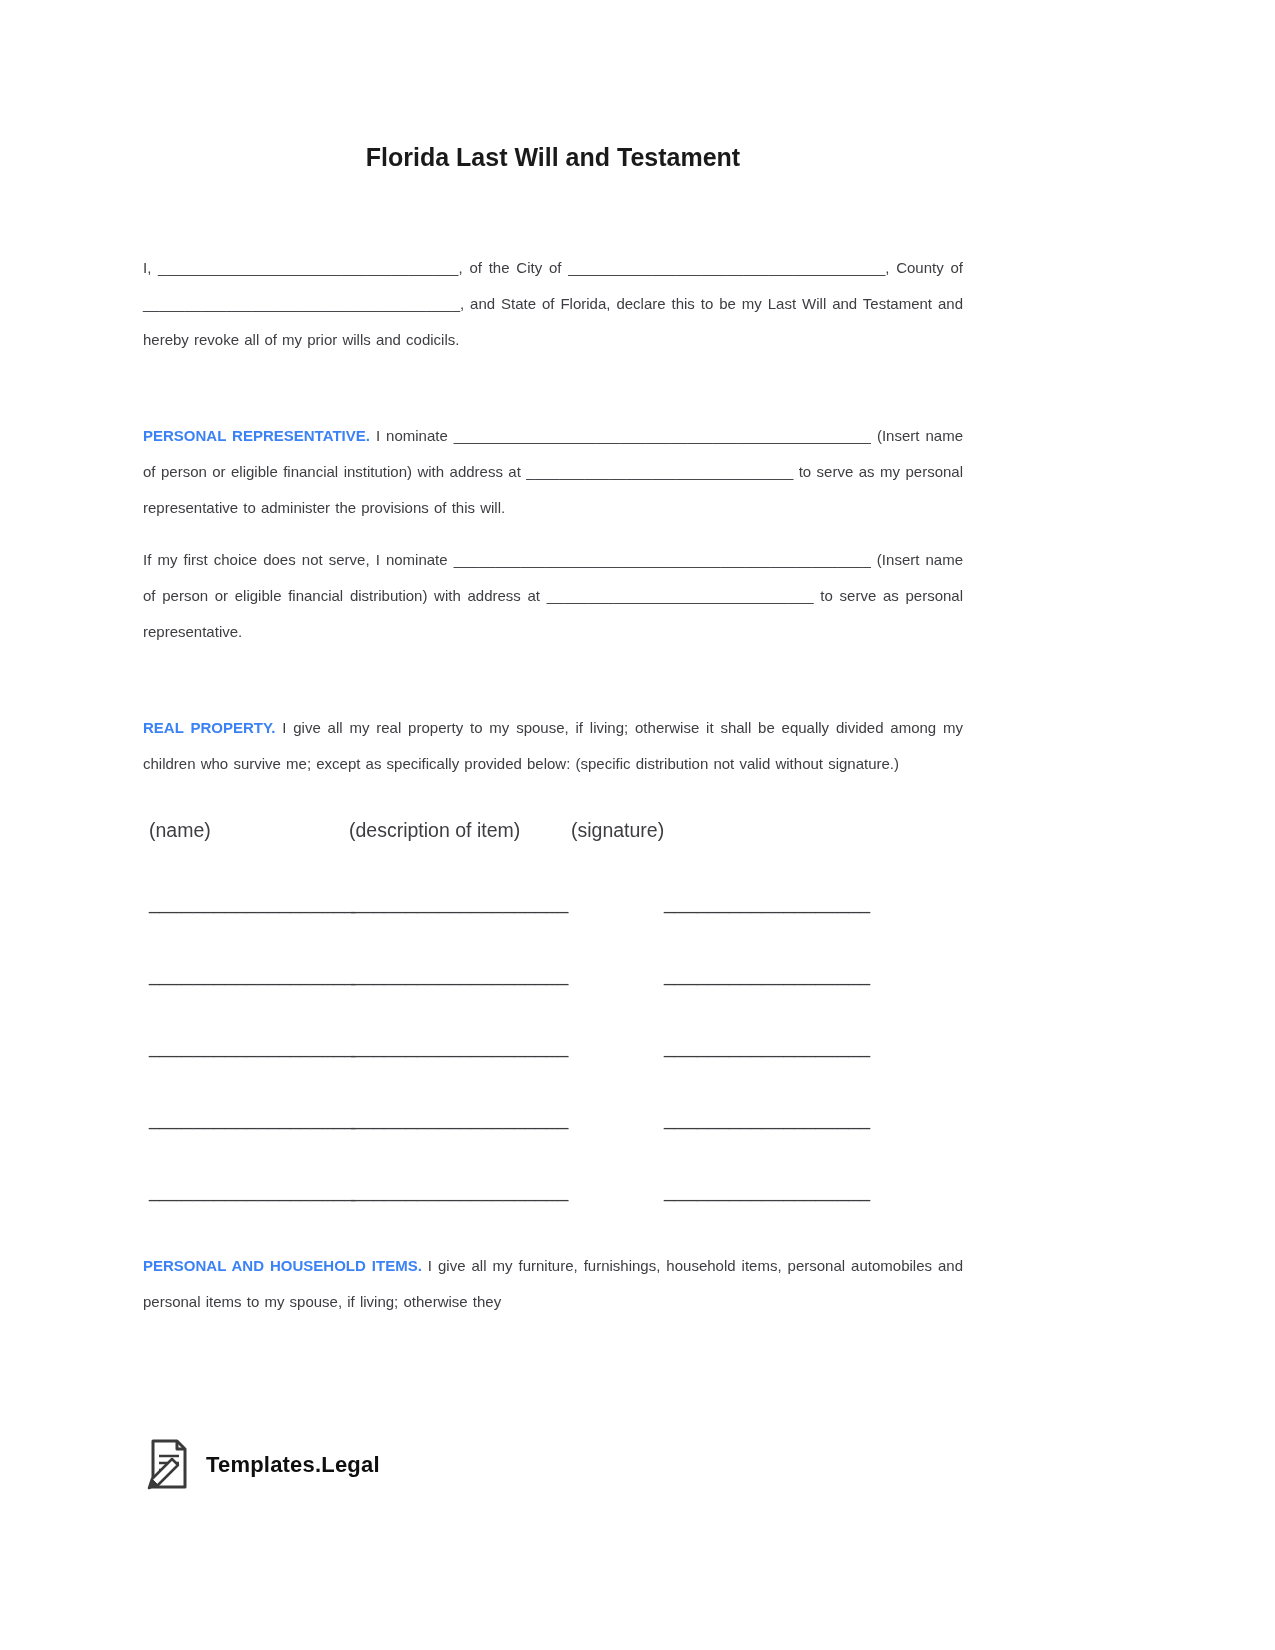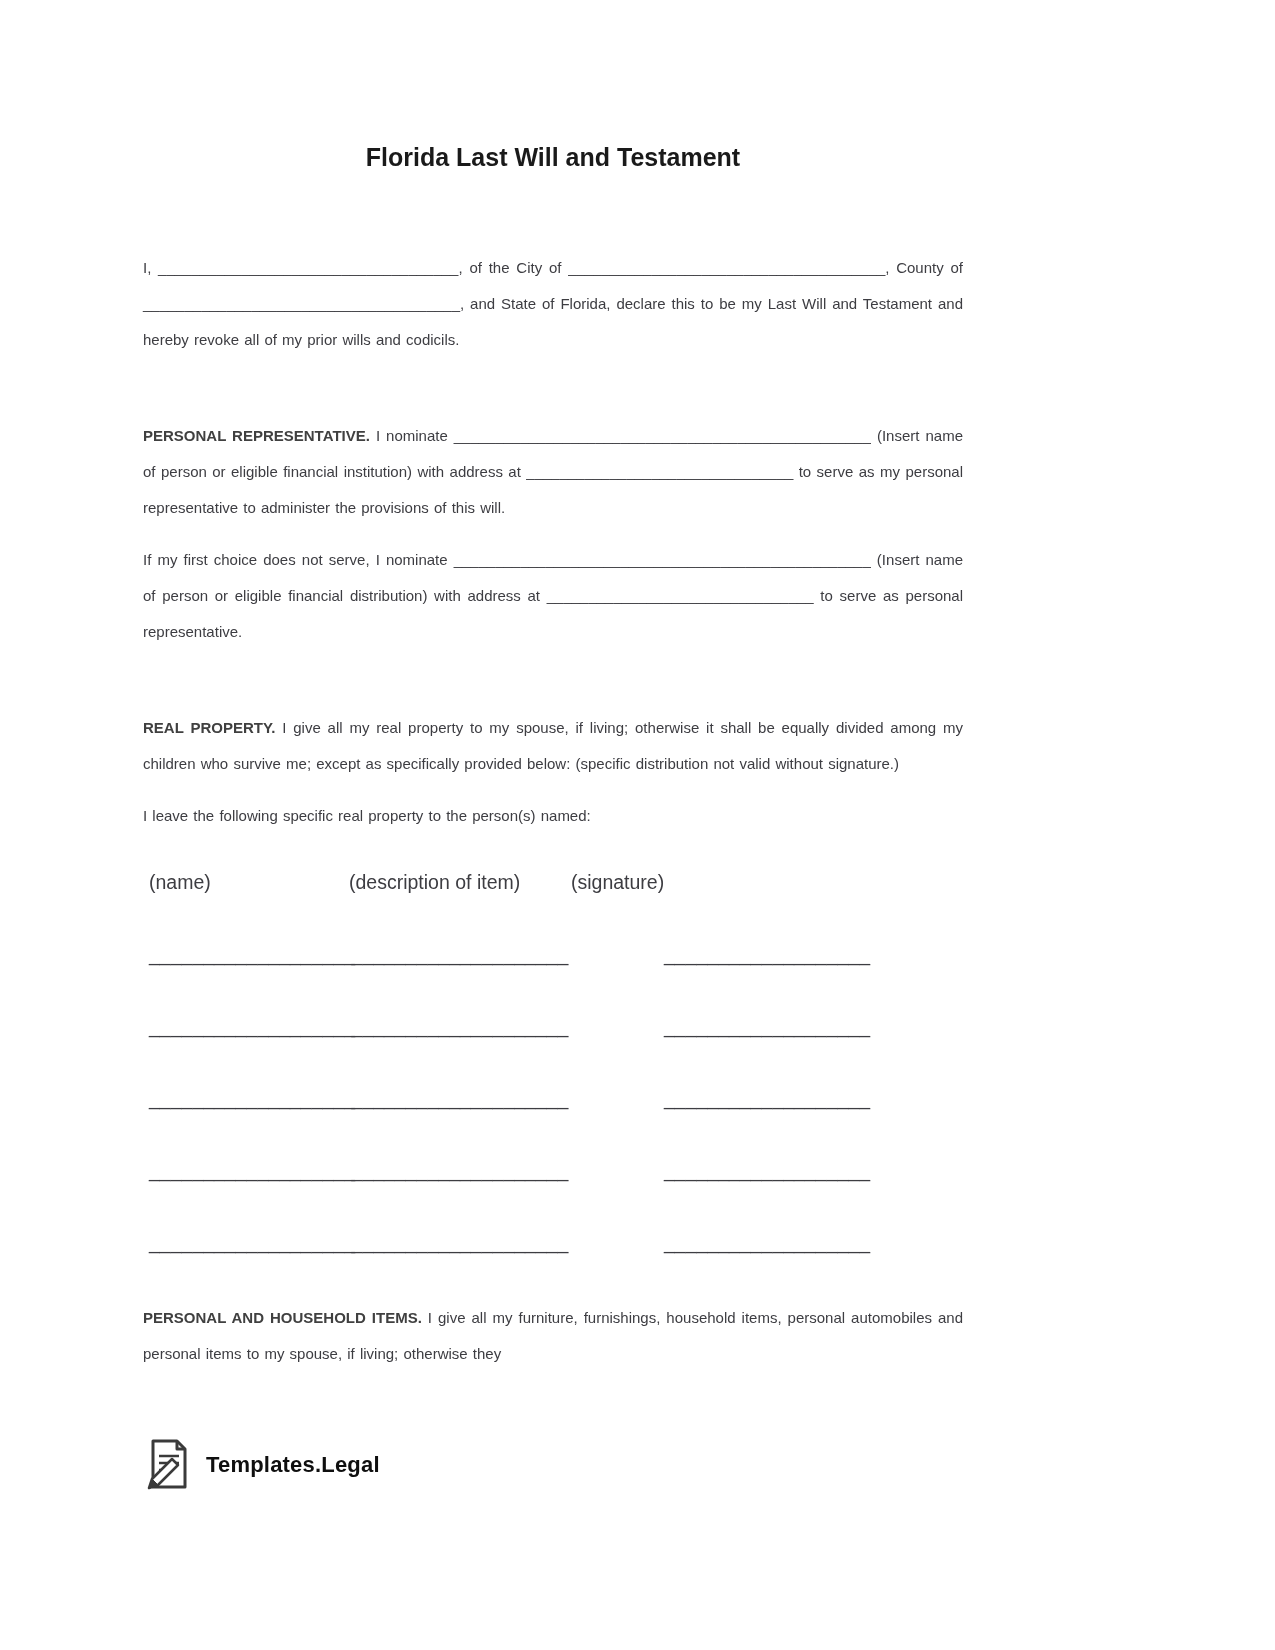--- a/index.html
+++ b/index.html
@@ -31,21 +31,21 @@
     font-size: 15px;
     line-height: 36px;
     text-align: justify;
     word-spacing: 1px;
   }
   .para.intro   { margin-top: 74px; }
   .para.section { margin-top: 60px; }
   .para.follow  { margin-top: 16px; }
   .para .heading {
     font-weight: 700;
-    color: #404040;
+    color: #3b82f6;
   }
   .rp-table { margin-top: 30px; }
   .trow {
     display: flex;
     align-items: baseline;
     line-height: 36px;
     font-size: 19.5px;
   }
   .trow.thead { margin-bottom: 0; }
   .trow.tdata { margin-top: 36px; text-align: center; }
@@ -84,21 +84,20 @@
     <span>I nominate __________________________________________________ (Insert name of person or eligible financial institution) with address at ________________________________ to serve as my personal representative to administer the provisions of this will.</span>
   </p>
 
   <p class="para follow">If my first choice does not serve, I nominate __________________________________________________ (Insert name of person or eligible financial distribution) with address at ________________________________ to serve as personal representative.</p>
 
   <p class="para section">
     <strong class="heading">REAL PROPERTY.</strong>
     <span>I give all my real property to my spouse, if living; otherwise it shall be equally divided among my children who survive me; except as specifically provided below: (specific distribution not valid without signature.)</span>
   </p>
 
-  <p class="para follow">I leave the following specific real property to the person(s) named:</p>
 
   <div class="rp-table">
     <div class="trow thead">
       <span class="cell c1">(name)</span>
       <span class="cell c2">(description of item)</span>
       <span class="cell c3">(signature)</span>
     </div>
 
     <div class="trow tdata">
       <span class="cell c1">___________________</span>

